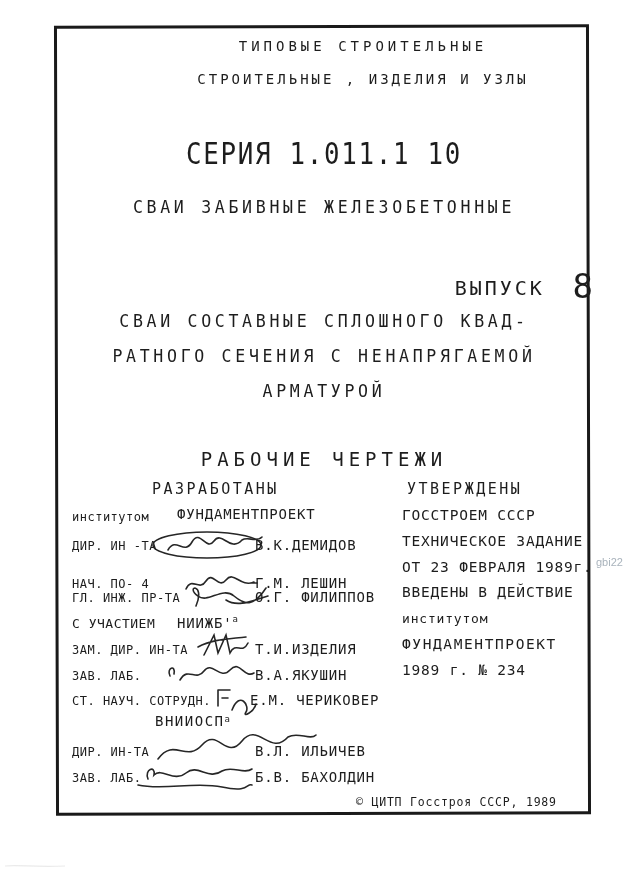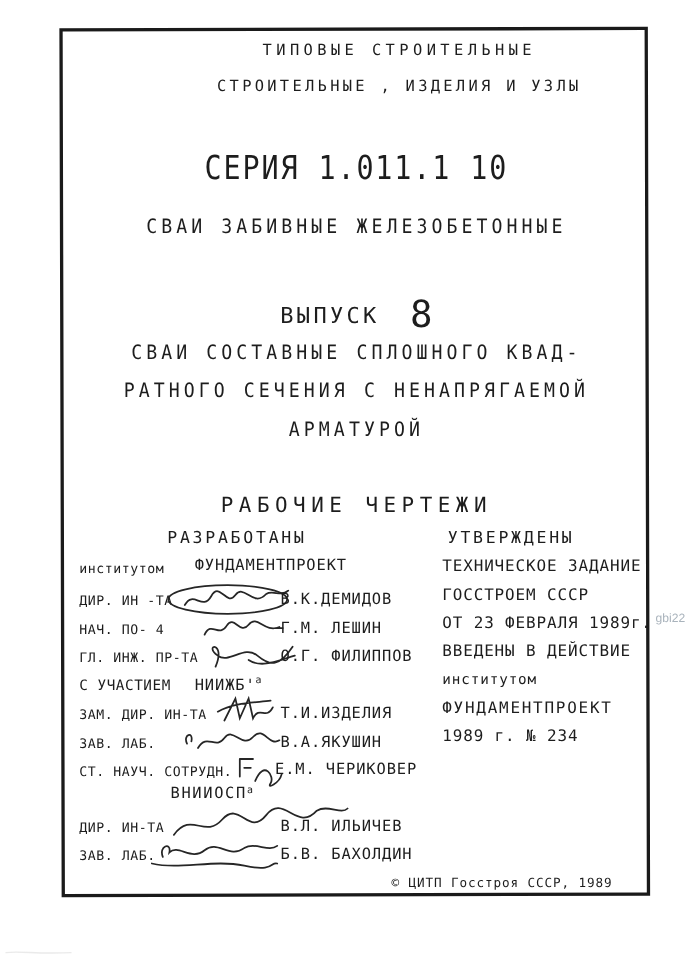--- a/index.html
+++ b/index.html
@@ -47,21 +47,21 @@
 
 <div class="abs border-box"></div>
 
 <div class="abs ctr hline" style="top:38px;">ТИПОВЫЕ  СТРОИТЕЛЬНЫЕ</div>
 <div class="abs ctr hline" style="top:71px;letter-spacing:3px;">СТРОИТЕЛЬНЫЕ , ИЗДЕЛИЯ  И  УЗЛЫ</div>
 
 <div class="abs ctr series" style="top:136px;">СЕРИЯ  1.011.1 10</div>
 
 <div class="abs ctr subtitle" style="top:196px;">СВАИ  ЗАБИВНЫЕ  ЖЕЛЕЗОБЕТОННЫЕ</div>
 
-<div class="abs ctr" style="top:266px;">
+<div class="abs ctr" style="top:266px;text-align:right;">
   <span class="issue-label">ВЫПУСК</span>
   <span class="issue-num">8</span>
 </div>
 <div class="abs ctr title-line" style="top:303px;">СВАИ  СОСТАВНЫЕ  СПЛОШНОГО  КВАД-</div>
 <div class="abs ctr title-line" style="top:338px;">РАТНОГО  СЕЧЕНИЯ  С  НЕНАПРЯГАЕМОЙ</div>
 <div class="abs ctr title-line" style="top:373px;">АРМАТУРОЙ</div>
 
 <div class="abs ctr wd-title" style="top:448px;">РАБОЧИЕ  ЧЕРТЕЖИ</div>
 
 <div class="abs col-head" style="left:152px;top:480px;">РАЗРАБОТАНЫ</div>
@@ -74,21 +74,21 @@
 
 <div class="abs lrow" style="top:537px;">
   <span class="lbl">ДИР. ИН -ТА</span>
   <svg style="left:78px;top:-7px;" width="118" height="32" viewBox="0 0 118 32">
     <ellipse class="sigpath" cx="57" cy="15" rx="54" ry="13"></ellipse>
     <path class="sigpath" d="M18 20 C26 6, 34 26, 42 12 S56 22, 64 11 S80 23, 92 10 C98 6, 106 13, 112 7"></path>
   </svg>
   <span class="nm">В.К.ДЕМИДОВ</span>
 </div>
 
-<div class="abs lrow" style="top:563px;">
+<div class="abs lrow" style="top:575px;">
   <span class="lbl">НАЧ. ПО- 4</span>
   <svg style="left:108px;top:-5px;" width="80" height="26" viewBox="0 0 80 26">
     <path class="sigpath" d="M6 19 C12 6, 19 22, 26 11 S38 20, 46 10 S60 18, 74 12 M70 13 L77 13"></path>
   </svg>
   <span class="nm">Г.М. ЛЕШИН</span>
 </div>
 
 <div class="abs lrow" style="top:589px;">
   <span class="lbl">ГЛ. ИНЖ. ПР-ТА</span>
   <svg style="left:110px;top:-9px;" width="90" height="34" viewBox="0 0 90 34">
@@ -141,22 +141,22 @@
 <div class="abs lrow" style="top:769px;">
   <span class="lbl">ЗАВ. ЛАБ.</span>
   <svg style="left:62px;top:-8px;" width="120" height="30" viewBox="0 0 120 30">
     <path class="sigpath" d="M14 18 C10 8, 22 4, 20 14 C28 6, 40 22, 52 12 S74 20, 88 10 C98 4, 110 14, 118 8"></path>
     <path class="sigpath" d="M4 24 C30 30, 60 20, 88 26 S112 22, 118 24"></path>
   </svg>
   <span class="nm">Б.В. БАХОЛДИН</span>
 </div>
 
 <div class="abs rcol" style="top:503px;">
+  <div class="rline">ГОССТРОЕМ  СССР</div>
   <div class="rline">ТЕХНИЧЕСКОЕ  ЗАДАНИЕ</div>
-  <div class="rline">ГОССТРОЕМ  СССР</div>
   <div class="rline">ОТ 23 ФЕВРАЛЯ 1989г.</div>
   <div class="rline">ВВЕДЕНЫ  В  ДЕЙСТВИЕ</div>
   <div class="rline" style="font-size:13px;">институтом</div>
   <div class="rline" style="letter-spacing:1.6px;">ФУНДАМЕНТПРОЕКТ</div>
   <div class="rline">1989 г.   № 234</div>
 </div>
 
 <div class="abs copyright" style="left:356px;top:795px;">© ЦИТП Госстроя СССР,  1989</div>
 
 <div class="abs wm-right">gbi22.ru</div>

